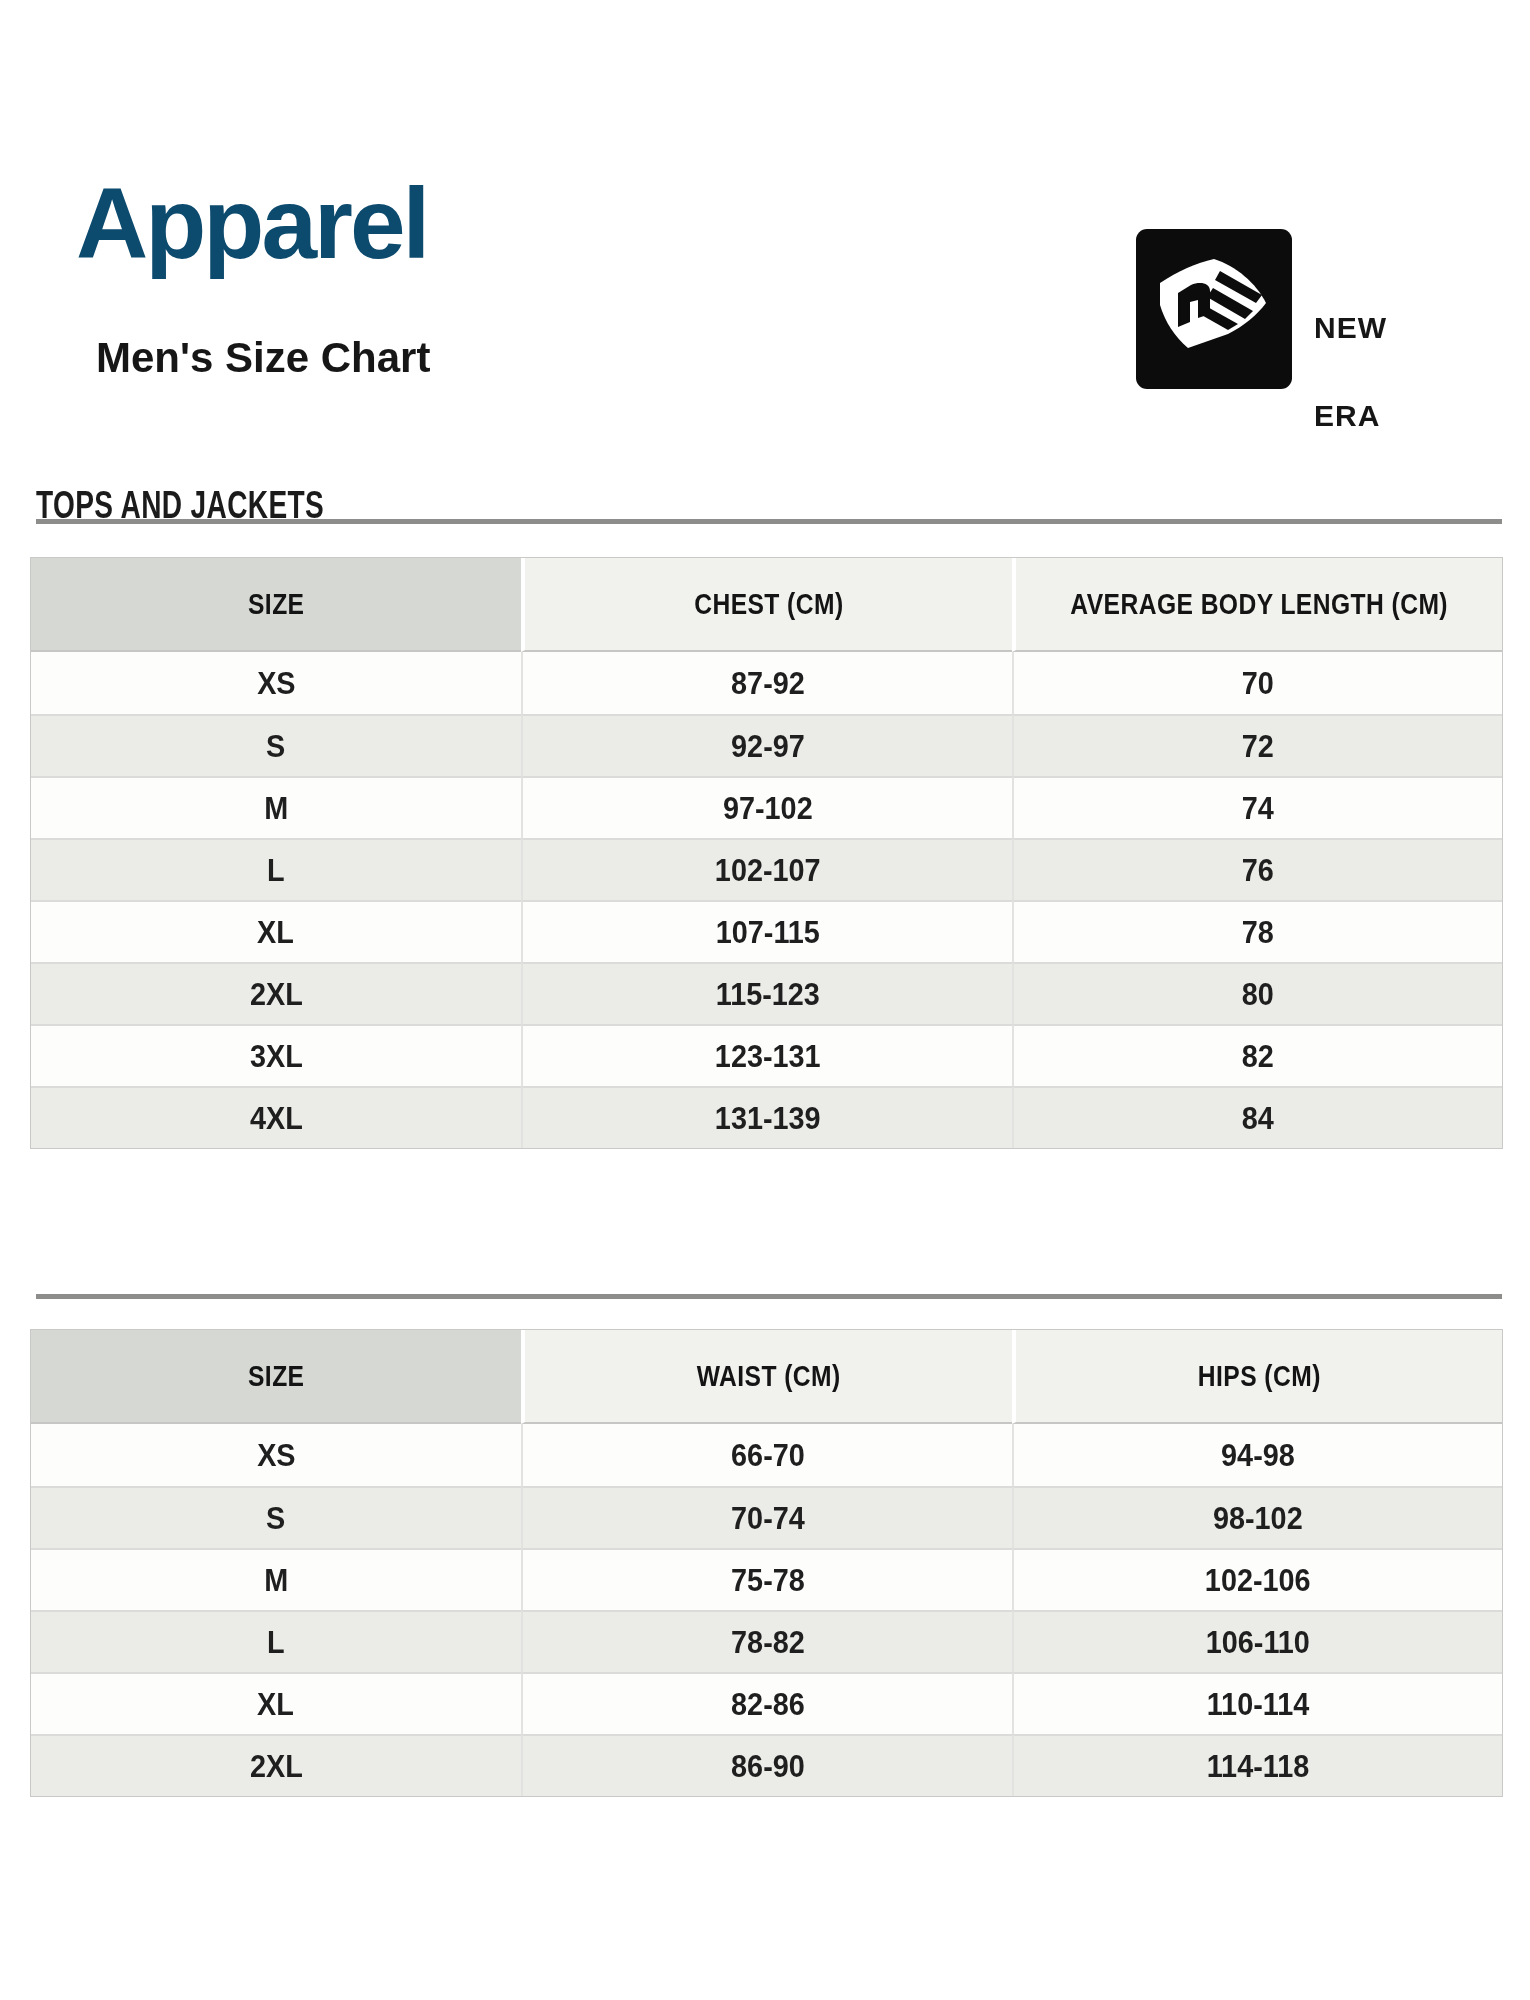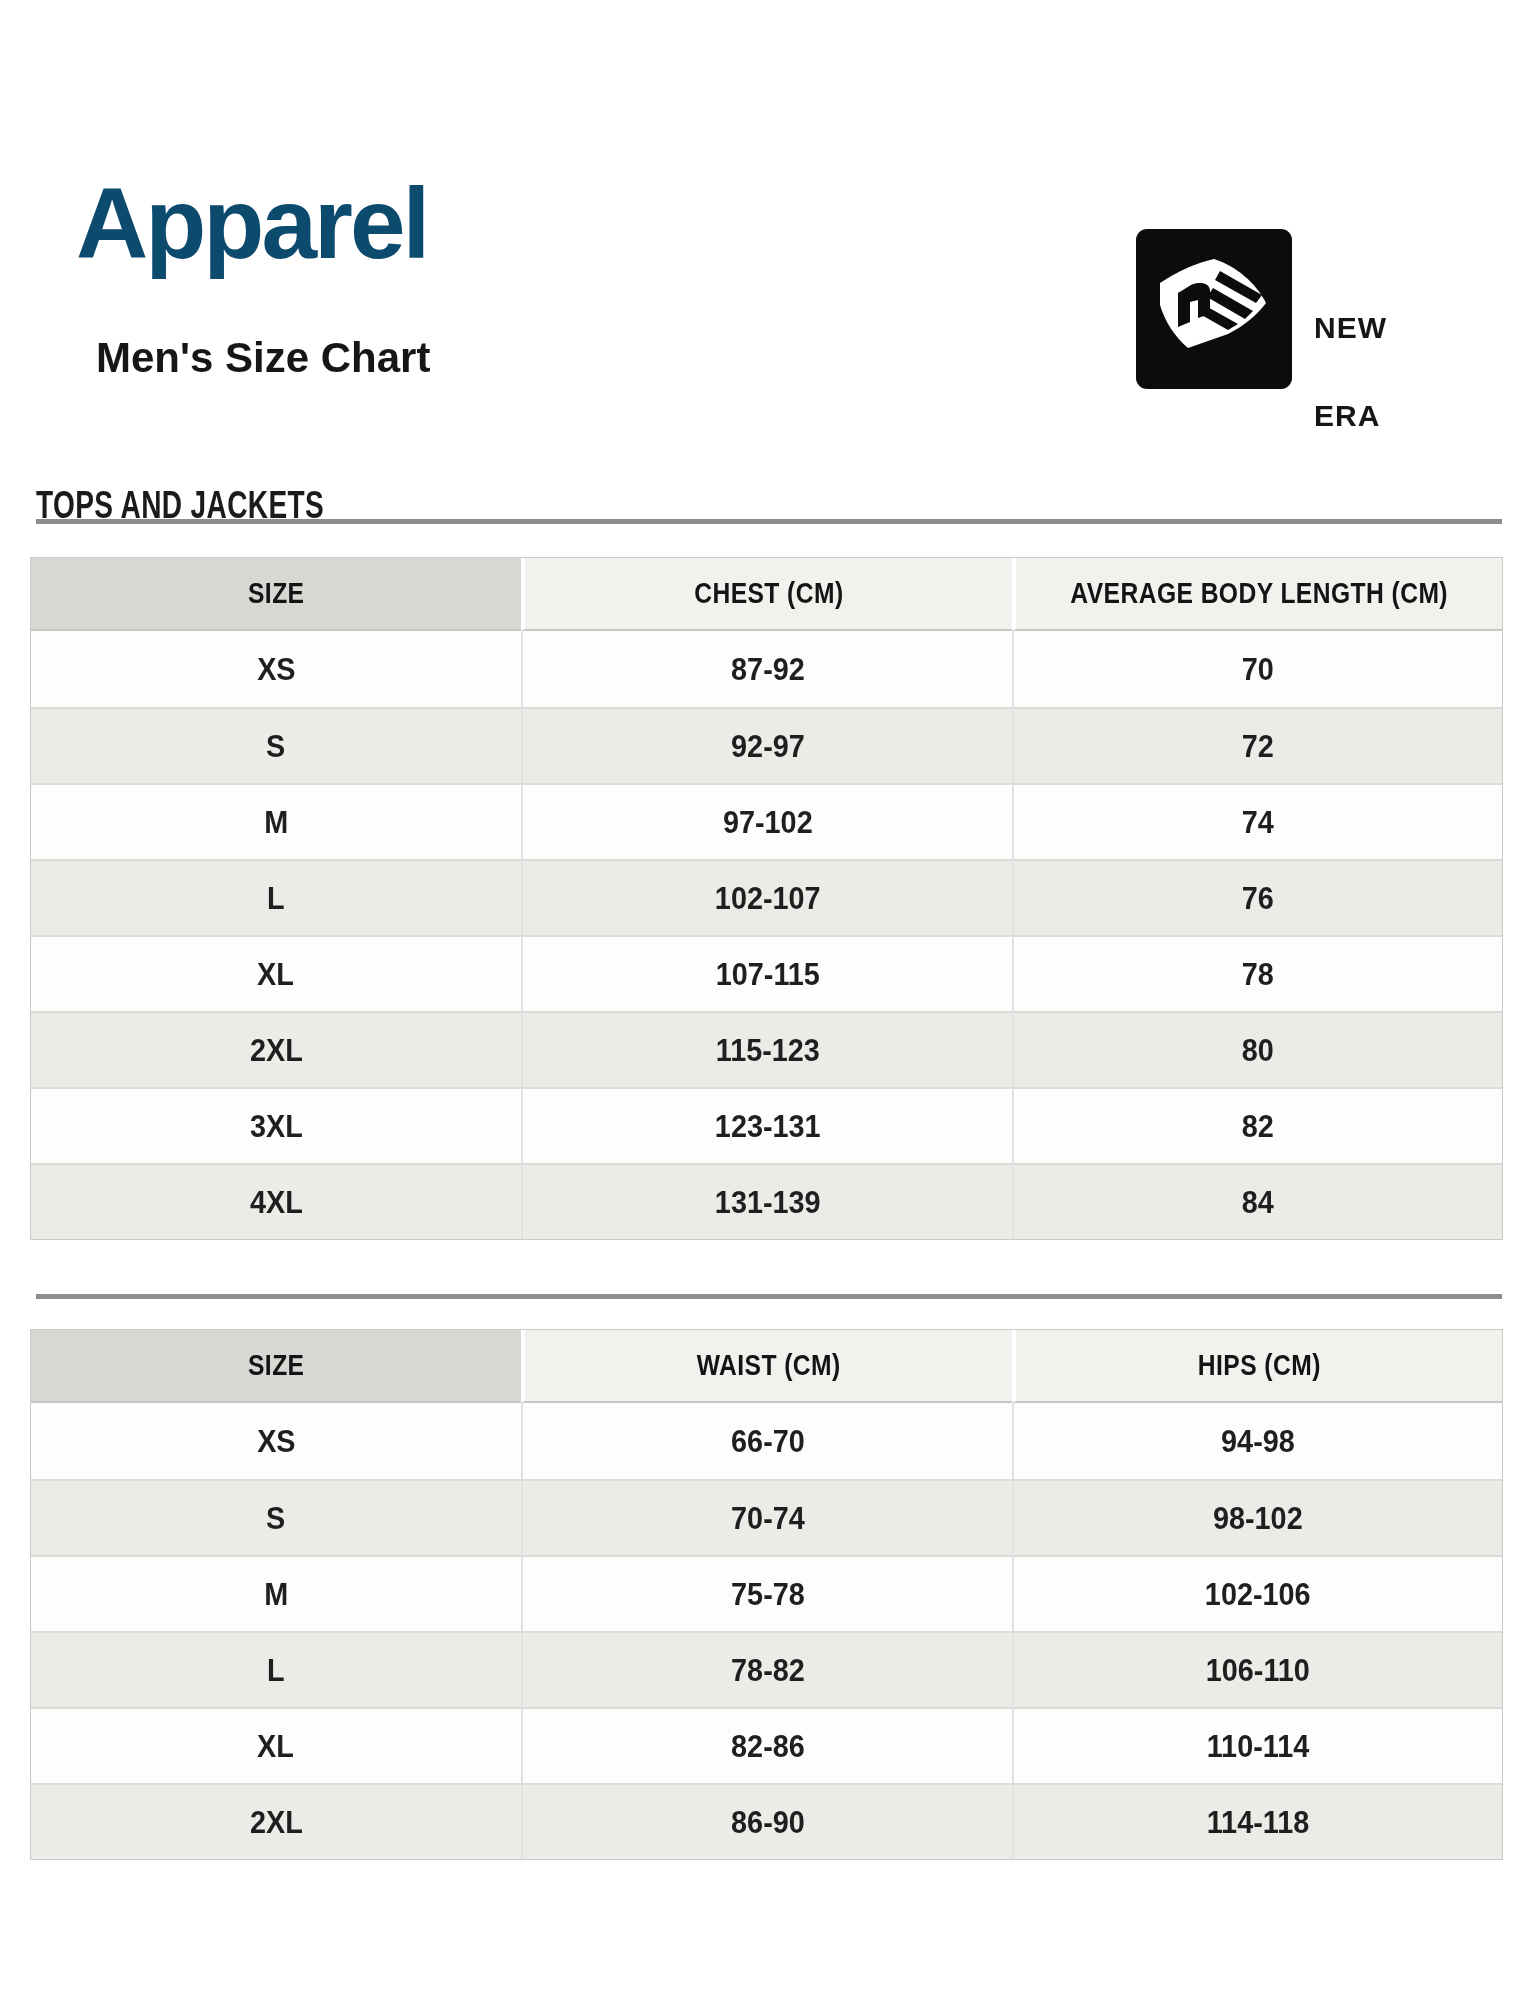--- a/index.html
+++ b/index.html
@@ -51,32 +51,32 @@
 
   
   .tbl-wrap { position:absolute; left:30px; width:1473px; }
   .tbl-1 { top:557px; }
   .tbl-2 { top:1329px; }
   table {
     width:100%; table-layout:fixed; border-collapse:separate; border-spacing:0;
     border:1px solid #c9c9c7;
   }
   th {
-    height:73px; vertical-align:middle; text-align:center;
+    height:94px; vertical-align:middle; text-align:center;
     background:#f1f1ee; font-size:29px; font-weight:bold; color:#141414;
     border-bottom:2px solid #c6c6c4;
   }
   th.size-col { background:#d5d8d3; }
   th + th { border-left:4px solid #ffffff; }
   th > span {
     display:inline-block; transform:scaleX(0.85); transform-origin:50% 50%;
     white-space:nowrap; letter-spacing:0.5px;
   }
   td {
-    height:76px; vertical-align:middle; text-align:center;
+    height:62px; vertical-align:middle; text-align:center;
     font-size:32px; font-weight:bold; color:#1f1f1f;
   }
   td > span {
     display:inline-block; transform:scaleX(0.9); transform-origin:50% 50%;
     white-space:nowrap;
   }
   tbody tr + tr td { border-top:2px solid #dbdbd9; }
   td + td { border-left:2px solid #e2e2e0; }
   tr.odd  td { background:#fdfdfc; }
   tr.even td { background:#ebebe7; }

